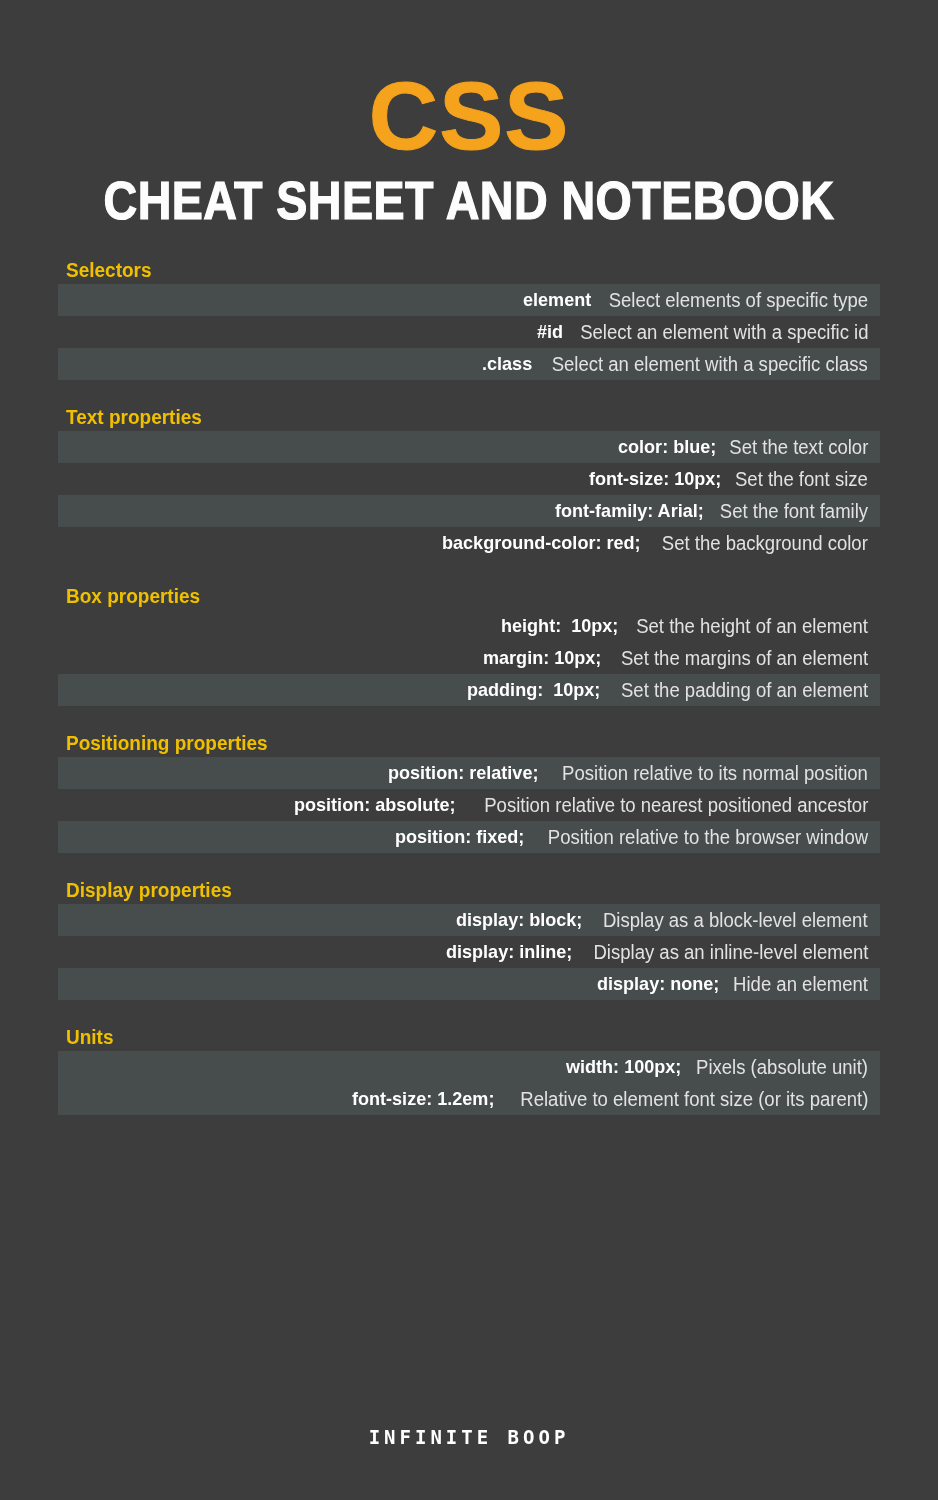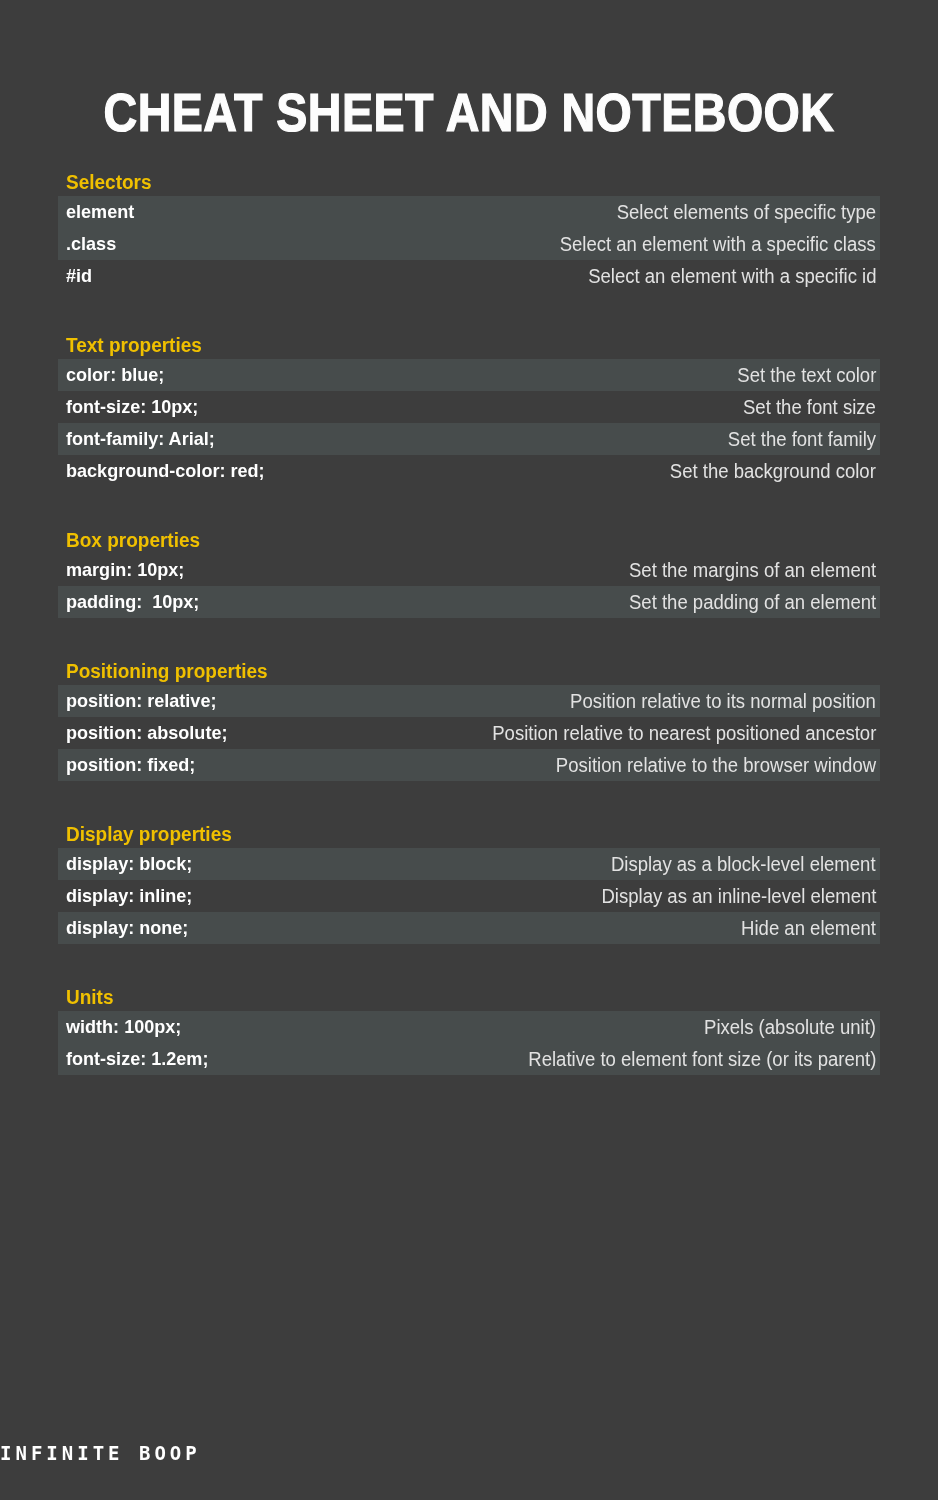--- a/index.html
+++ b/index.html
@@ -49,43 +49,43 @@
     letter-spacing: 0.5px;
     -webkit-text-stroke: 1.2px #fdfdfd;
   }
 
   
   .content {
     margin-top: 32px;
     padding: 0 58px 0 58px;
   }
   .section {
-    margin-bottom: 42px;
+    margin-bottom: 26px;
   }
   .section:last-of-type { margin-bottom: 0; }
 
   .section-heading {
     font-family: "Liberation Sans", sans-serif;
     font-weight: bold;
     font-size: 20px;
     color: #f0c000;
     margin: 0 0 2px 8px;
     letter-spacing: 0px;
     transform: scaleX(0.95);
     transform-origin: left center;
   }
 
   .rows { display: block; }
 
   .row {
     display: flex;
     align-items: center;
-    justify-content: space-between;
+    justify-content: flex-end;
     height: 32px;
-    padding: 0 4px 0 8px;
+    padding: 0 12px 0 8px;
     box-sizing: border-box;
     background: transparent;
   }
   .row.striped {
     background: #474c4c;
   }
 
   .row .prop {
     font-family: "Liberation Sans", sans-serif;
     font-weight: bold;
@@ -104,56 +104,57 @@
     text-align: right;
     transform: scaleX(0.95);
     transform-origin: right center;
   }
 
   
   .footer {
     position: absolute;
     left: 0;
     right: 0;
-    bottom: 36px;
-    text-align: left;
+    bottom: 52px;
+    text-align: center;
   }
   .brand {
     font-family: "DejaVu Sans Mono", monospace;
     font-weight: bold;
     font-size: 19px;
     letter-spacing: 4px;
     color: #ffffff;
   }
 </style>
 </head>
 <body>
 
 <div class="page">
 
   <div class="header">
+    <div class="title-main">CSS</div>
     <div class="title-sub">CHEAT SHEET AND NOTEBOOK</div>
   </div>
 
   <div class="content">
       <div class="section">
         <div class="section-heading">Selectors</div>
         <div class="rows">
           <div class="row striped">
             <span class="prop">element</span>
             <span class="desc">Select elements of specific type</span>
           </div>
+          <div class="row">
+            <span class="prop">#id</span>
+            <span class="desc">Select an element with a specific id</span>
+          </div>
           <div class="row striped">
             <span class="prop">.class</span>
             <span class="desc">Select an element with a specific class</span>
           </div>
-          <div class="row">
-            <span class="prop">#id</span>
-            <span class="desc">Select an element with a specific id</span>
-          </div>
         </div>
       </div>
       <div class="section">
         <div class="section-heading">Text properties</div>
         <div class="rows">
           <div class="row striped">
             <span class="prop">color: blue;</span>
             <span class="desc">Set the text color</span>
           </div>
           <div class="row">
@@ -166,20 +167,24 @@
           </div>
           <div class="row">
             <span class="prop">background-color: red;</span>
             <span class="desc">Set the background color</span>
           </div>
         </div>
       </div>
       <div class="section">
         <div class="section-heading">Box properties</div>
         <div class="rows">
+          <div class="row">
+            <span class="prop">height:  10px;</span>
+            <span class="desc">Set the height of an element</span>
+          </div>
           <div class="row">
             <span class="prop">margin: 10px;</span>
             <span class="desc">Set the margins of an element</span>
           </div>
           <div class="row striped">
             <span class="prop">padding:  10px;</span>
             <span class="desc">Set the padding of an element</span>
           </div>
         </div>
       </div>

